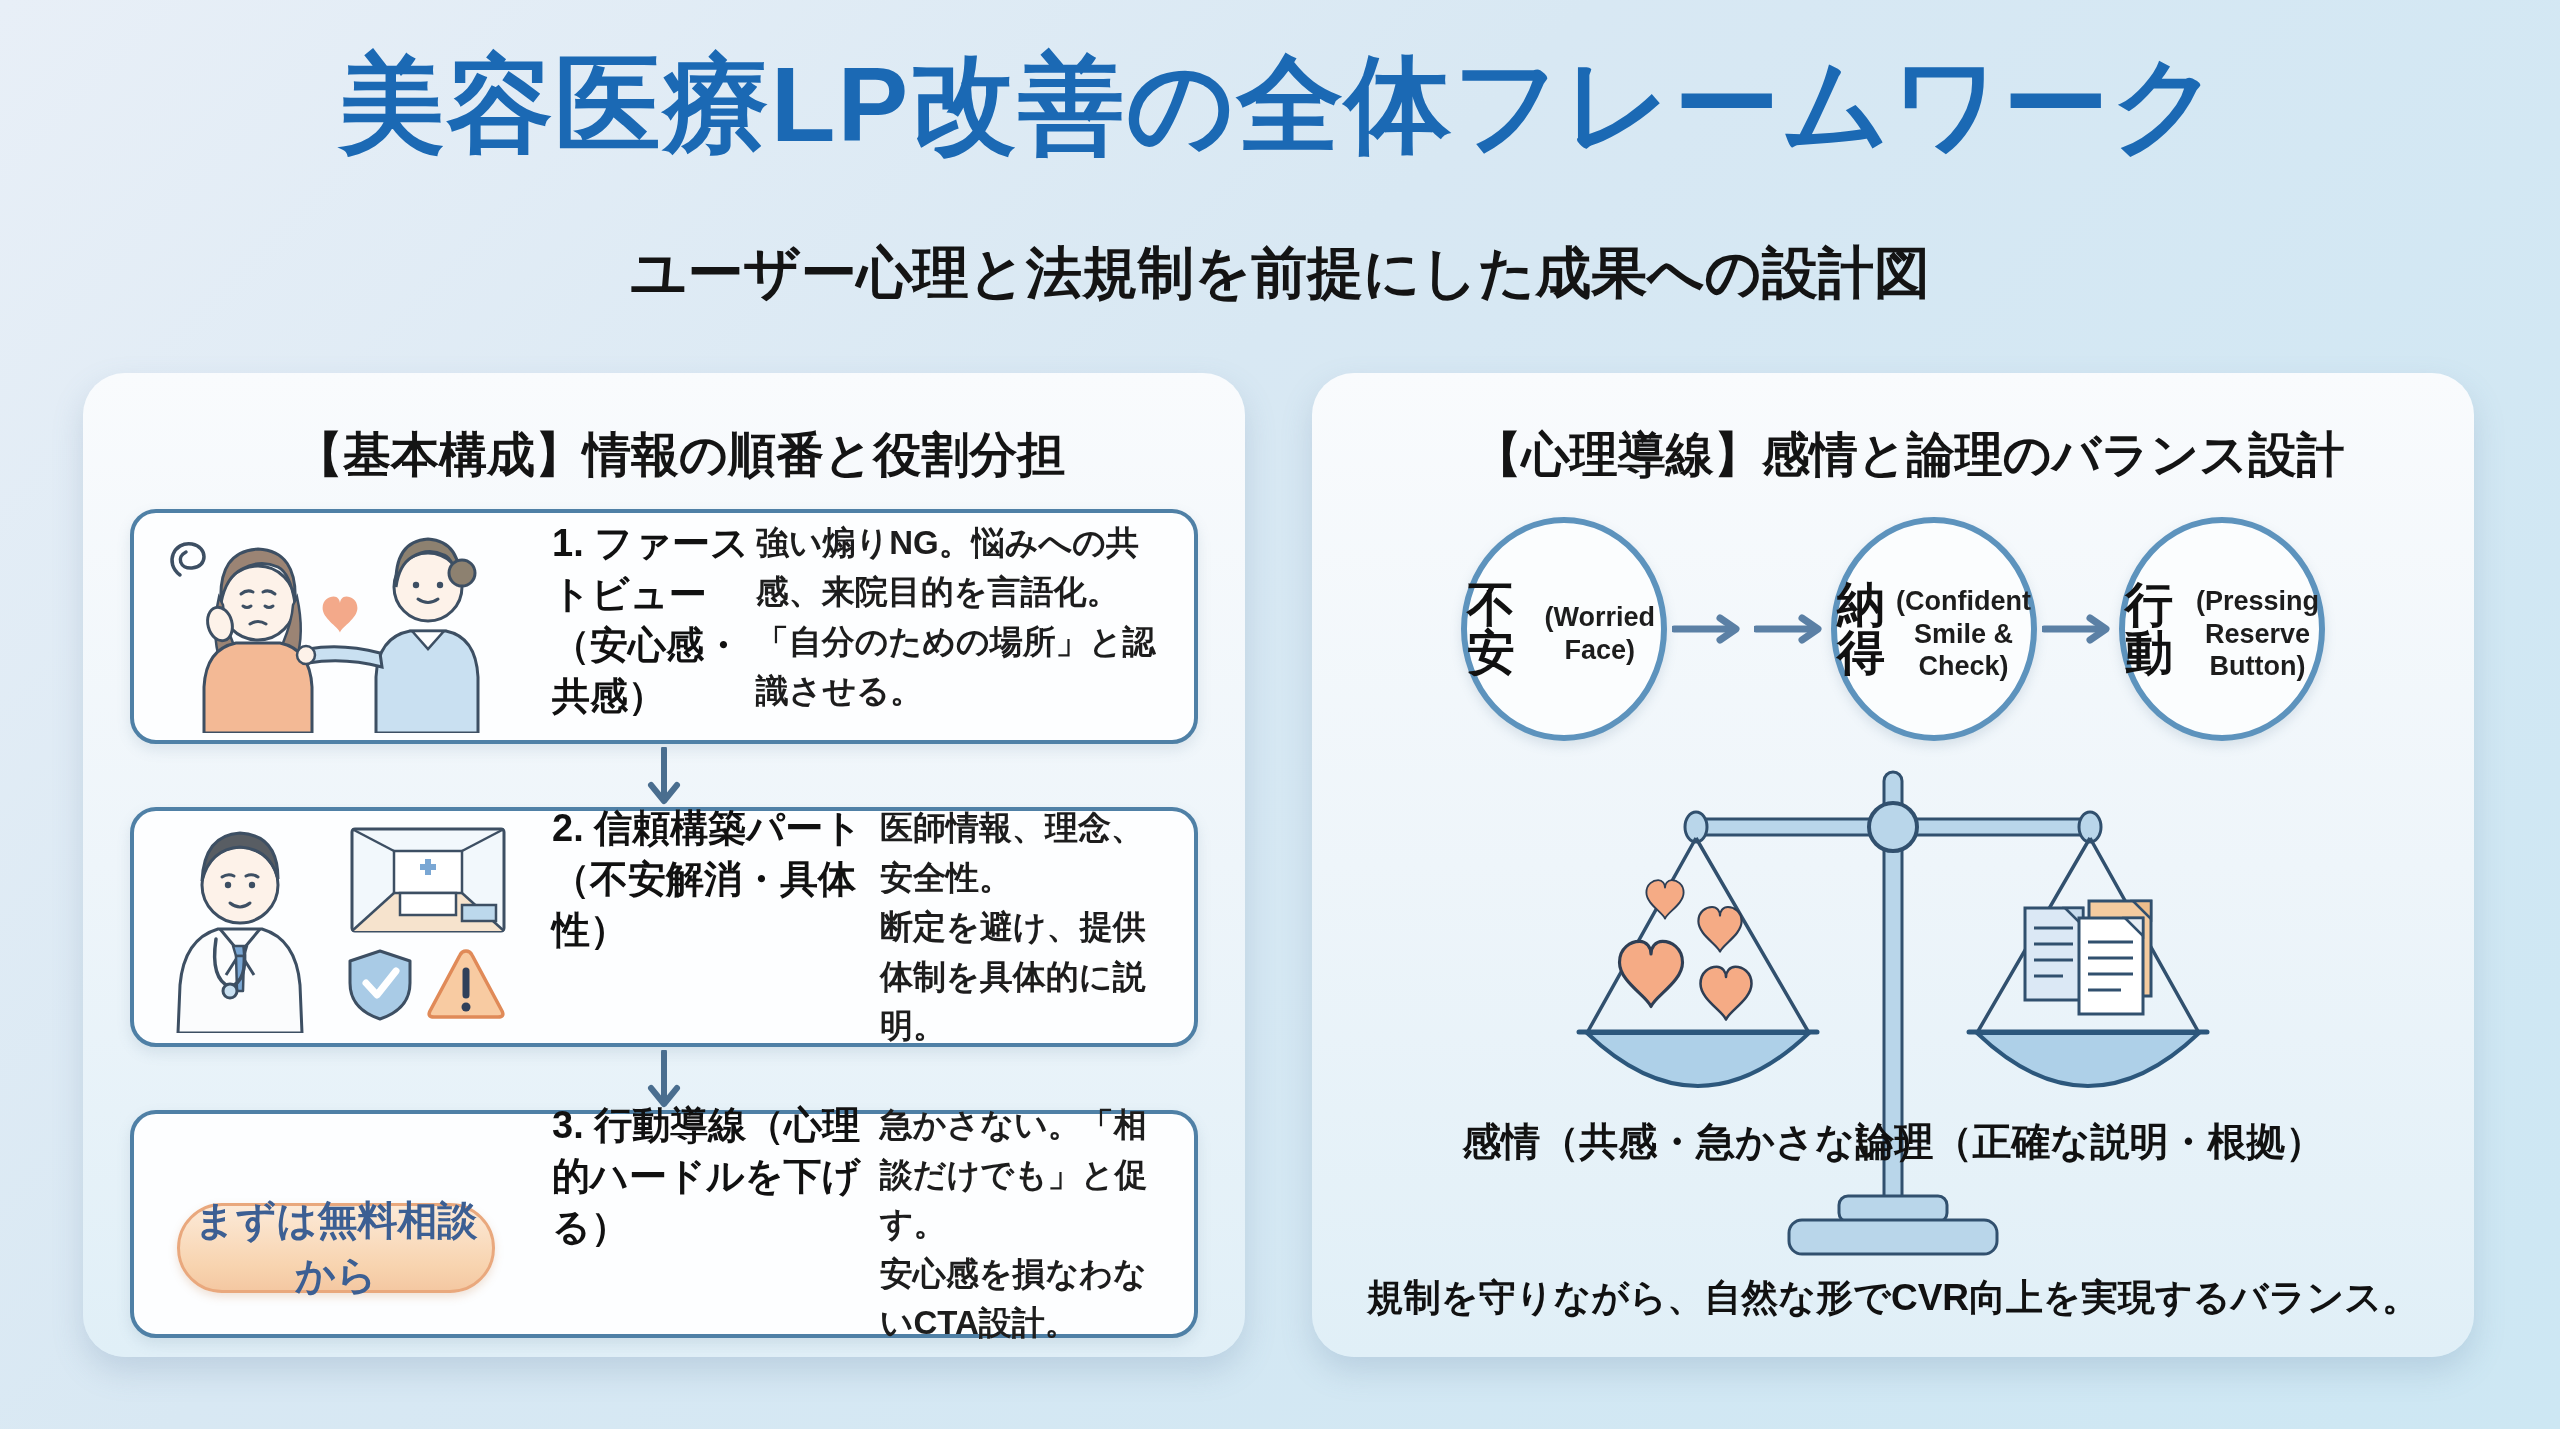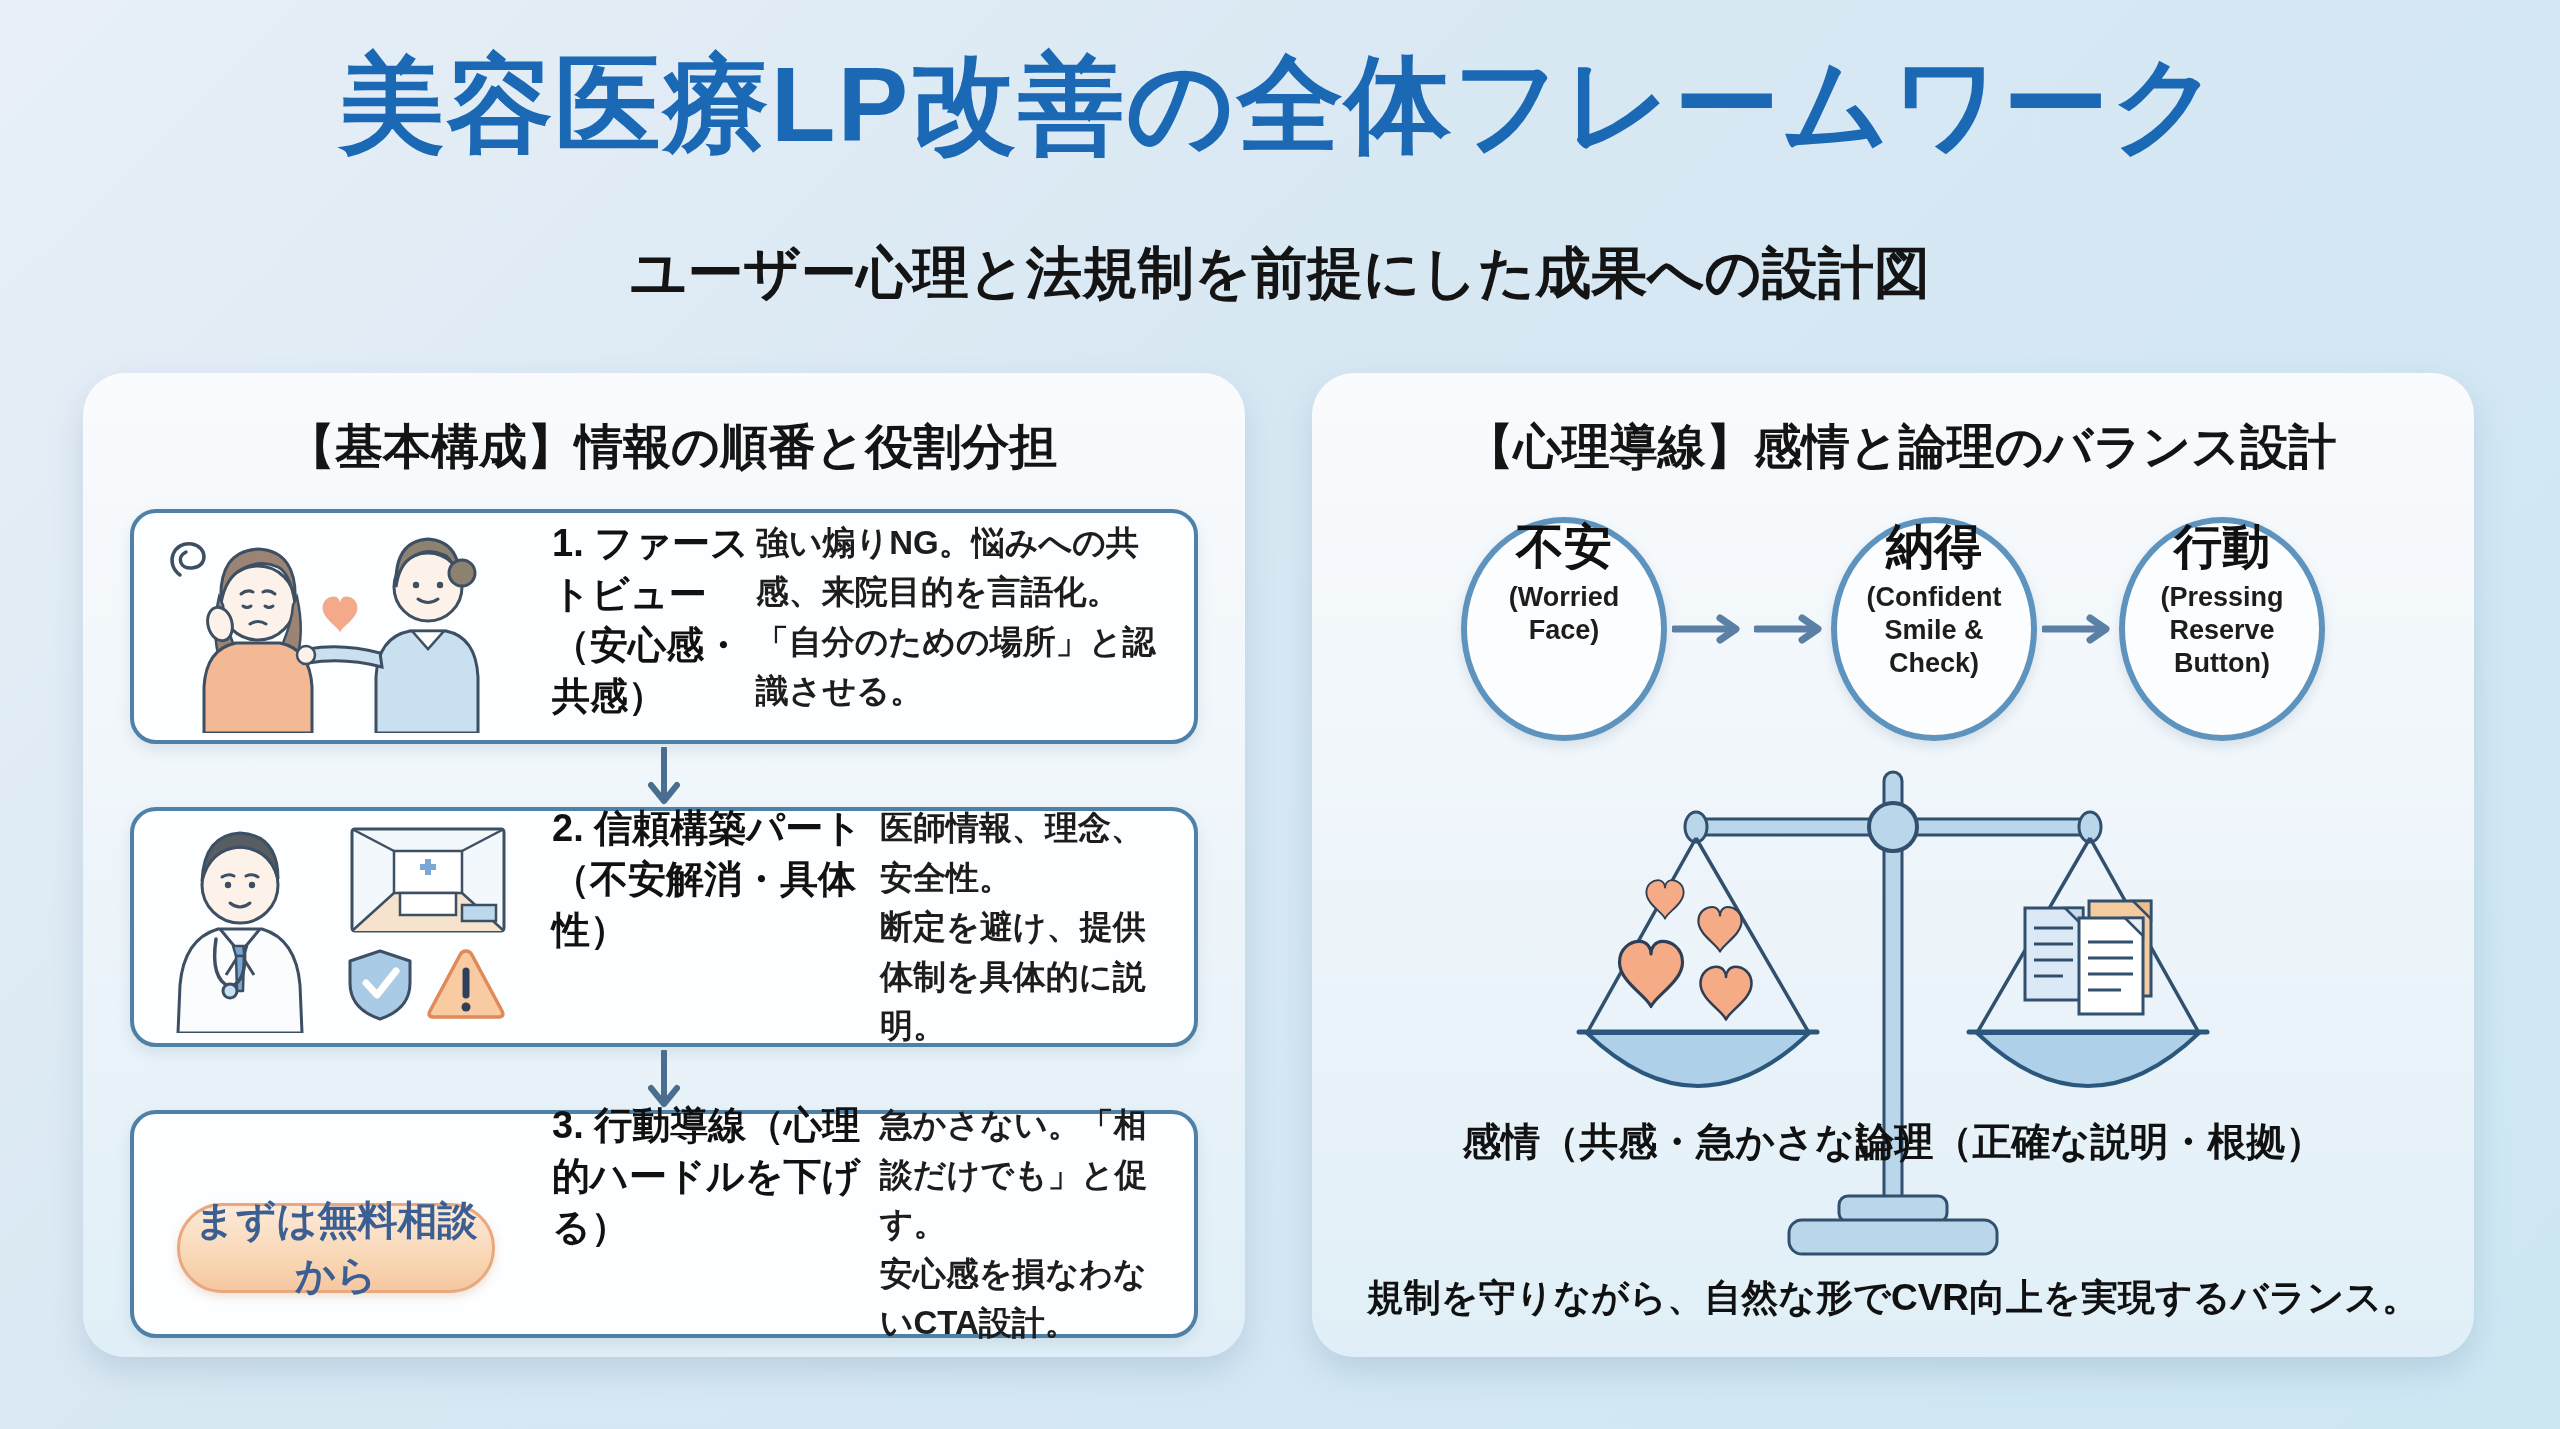--- a/index.html
+++ b/index.html
@@ -24,21 +24,21 @@
   }
   .panel{
     position:absolute;top:373px;width:1162px;height:984px;
     border-radius:42px;
     background:linear-gradient(180deg,#f9fbfd 0%,#eef5fa 50%,#e0eff7 100%);
     box-shadow:0 14px 30px rgba(110,140,170,0.25);
   }
   .panel-left{left:83px;}
   .panel-right{left:1312px;}
   .panel-heading{
-    position:absolute;top:34px;left:0;width:100%;margin:8px;
+    position:absolute;top:34px;left:0;width:100%;margin:16px;
     text-align:center;font-size:48px;font-weight:800;color:#141414;
   }
   
   .flow{position:absolute;top:136px;left:47px;width:1068px;}
   .step-box{
     box-sizing:border-box;width:1068px;
     border:4px solid #4f80a6;border-radius:26px;background:#fdfeff;
     display:flex;align-items:center;padding:0 30px 0 22px;
     box-shadow:0 6px 14px rgba(90,120,150,0.15);
   }
@@ -60,21 +60,21 @@
     display:flex;align-items:center;justify-content:center;cursor:pointer;margin-top:47px;
   }
   
   .circle-row{
     position:absolute;top:144px;left:0;width:100%;
     display:flex;align-items:center;justify-content:center;
   }
   .flow-circle{
     box-sizing:border-box;width:206px;height:224px;
     border:6px solid #5d93bd;border-radius:50%;background:#fbfdfe;
-    display:flex;flex-direction:column;align-items:center;
+    display:flex;flex-direction:row;align-items:center;justify-content:center;
     box-shadow:0 5px 12px rgba(90,120,150,0.18);
   }
   .fc-ja{font-size:48px;font-weight:800;color:#111;line-height:1;}
   .fc-en{font-size:27px;font-weight:700;color:#1d1d1d;text-align:center;line-height:1.22;margin-top:10px;width:164px;}
   .h-arrow{margin:0 5px;display:flex;align-items:center;}
   .scale-wrap{position:absolute;top:395px;left:181px;width:800px;height:500px;}
   .scale-label{
     position:absolute;top:347px;transform:translateX(-50%);
     font-size:39px;font-weight:800;color:#111;white-space:nowrap;
   }

